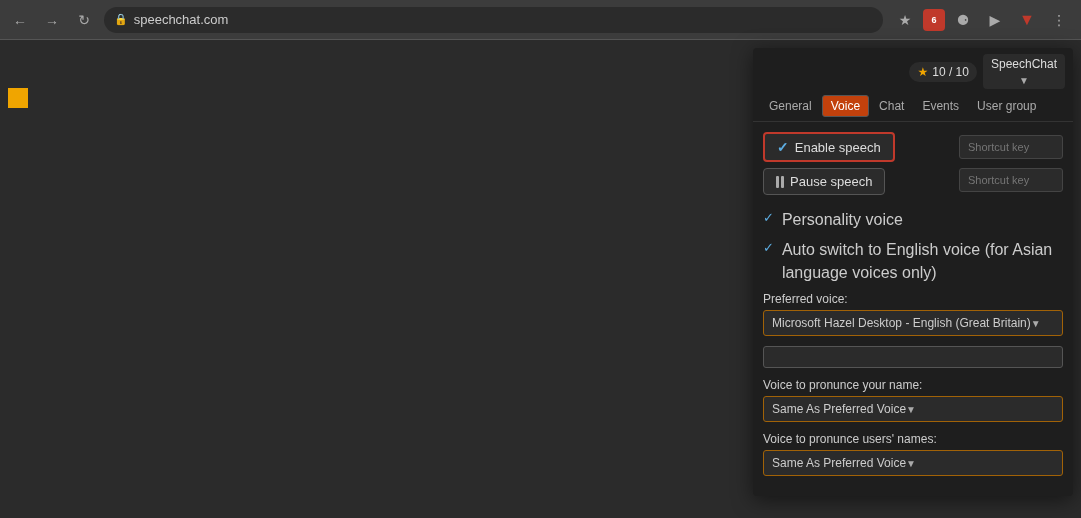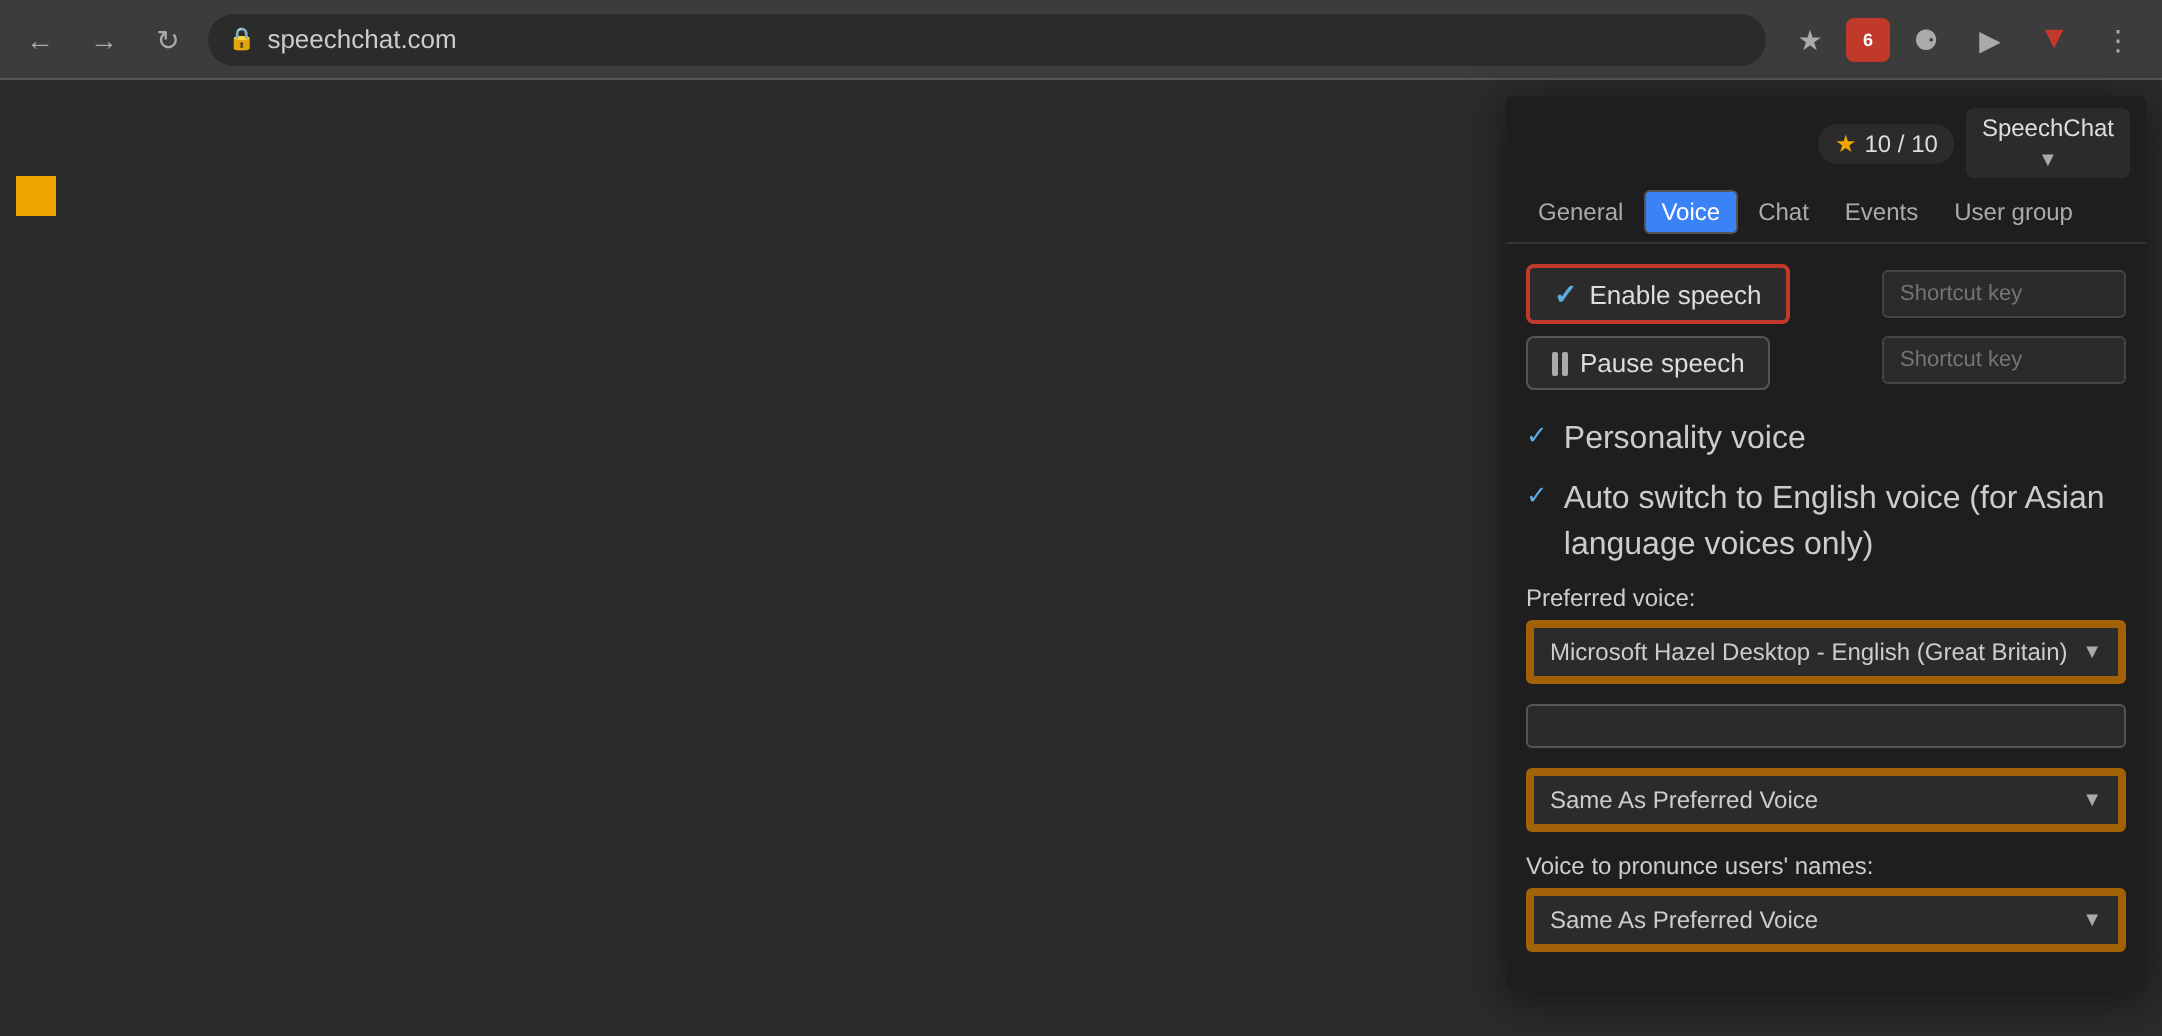--- a/index.html
+++ b/index.html
@@ -179,21 +179,21 @@
     .nav-tab {
       padding: 3px 8px;
       font-size: 12px;
       color: #aaa;
       cursor: pointer;
       border-radius: 3px;
     }
 
     .nav-tab.active {
       color: #fff;
-      background: #3b82f6;
+      background: #c2410c;
       border: 1px solid #555;
     }
 
     
     .panel-body {
       padding: 10px;
     }
 
     
     .speech-row {
@@ -222,21 +222,21 @@
       font-weight: bold;
     }
 
     .shortcut-input {
       background: #2b2b2b;
       border: 1px solid #444;
       border-radius: 3px;
       padding: 5px 8px;
       color: #777;
       font-size: 11px;
-      width: 122px;
+      width: 104px;
       outline: none;
     }
 
     
     .pause-row {
       display: flex;
       align-items: flex-start;
       justify-content: space-between;
       margin-bottom: 14px;
     }
@@ -290,28 +290,27 @@
     
     .field-label {
       font-size: 12px;
       color: #ccc;
       margin-bottom: 4px;
     }
 
     .voice-select {
       width: 100%;
       background: #2b2b2b;
-      border: 4px solid #a16207;
+      border: 1px solid #a16207;
       border-radius: 3px;
       padding: 5px 8px;
       color: #ccc;
       font-size: 12px;
       display: flex;
       align-items: center;
-      justify-content: space-between;
       cursor: pointer;
       margin-bottom: 10px;
     }
 
     .dropdown-arrow {
       color: #aaa;
       font-size: 10px;
     }
 
     
@@ -427,20 +426,21 @@
           <span>Microsoft Hazel Desktop - English (Great Britain)</span>
           <span class="dropdown-arrow">▼</span>
         </div>
       </div>
 
       <div>
         <input class="pronun-input" type="text" value="" style="">
       </div>
 
       <div>
+        <div class="field-label">Voice to pronunce your name:</div>
         <div class="voice-select">
           <span>Same As Preferred Voice</span>
           <span class="dropdown-arrow">▼</span>
         </div>
       </div>
 
       <div>
         <div class="field-label">Voice to pronunce users' names:</div>
         <div class="voice-select">
           <span>Same As Preferred Voice</span>

